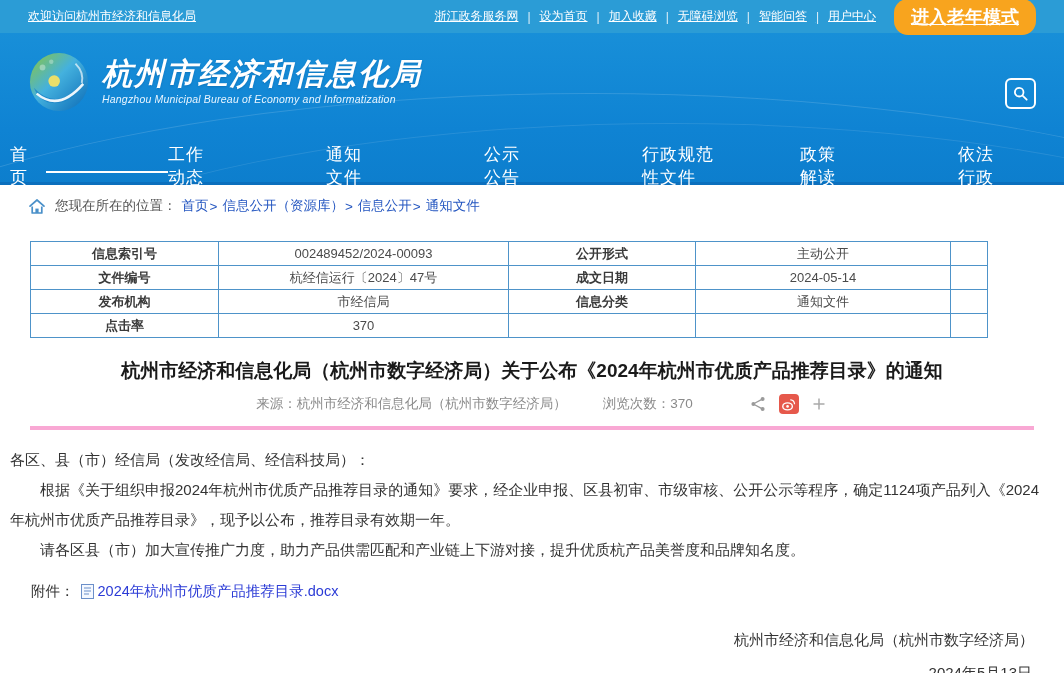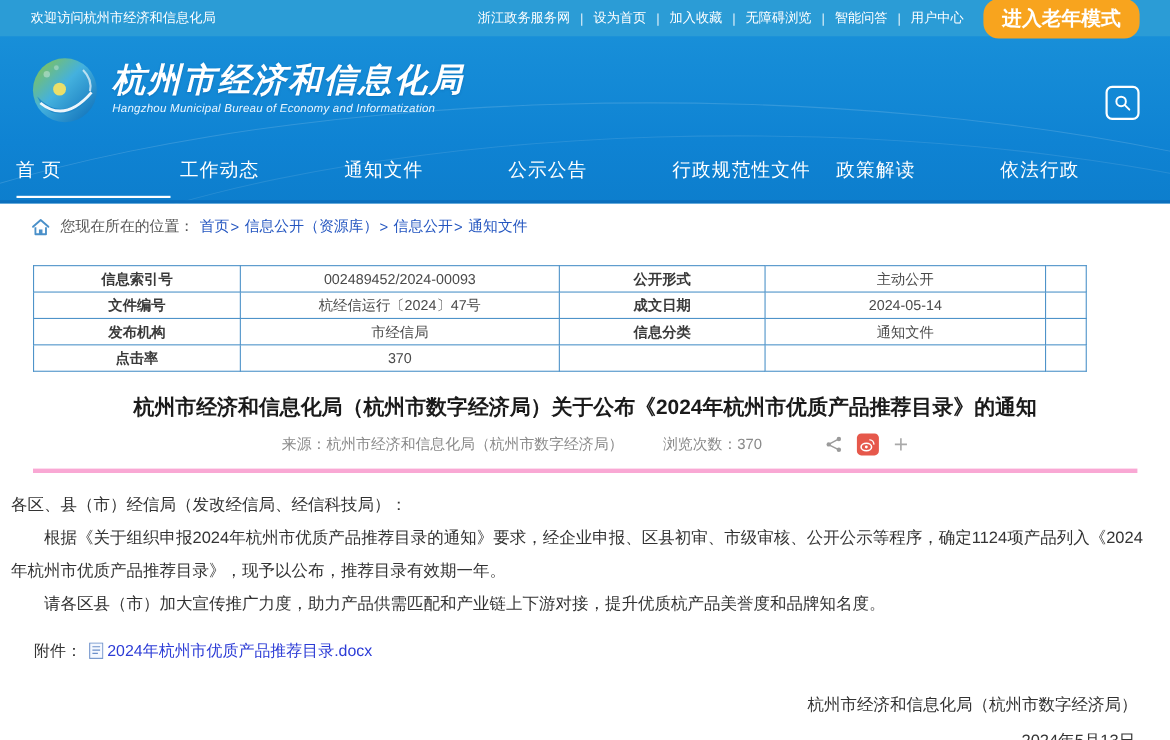--- a/index.html
+++ b/index.html
@@ -9,42 +9,42 @@
     -webkit-font-smoothing:antialiased;
   }
   
   .bluezone{position:relative;overflow:hidden;background:linear-gradient(180deg,#1b93da 0%,#0f83d3 70%,#0d7ecd 100%);}
   .wave{position:absolute;border:1px solid rgba(255,255,255,.14);border-radius:50%;pointer-events:none;}
   .wave1{width:1700px;height:520px;left:-260px;bottom:-430px;}
   .wave2{width:1500px;height:460px;left:-80px;bottom:-400px;border-color:rgba(255,255,255,.10);}
   .topbar{
     height:33px;background:#2b9cd6;display:flex;align-items:center;
     justify-content:space-between;padding:0 28px;box-sizing:border-box;
-    color:#fff;font-size:12px;position:relative;
+    color:#fff;font-size:12px;position:relative;text-decoration:underline;
   }
   .topbar-right{display:flex;align-items:center;}
   .top-link{color:#fff;text-decoration:none;cursor:pointer;padding:0 2px;}
   .top-sep{color:rgba(255,255,255,.85);padding:0 7px;}
   .elder-btn{
     background:#f8a41e;color:#fff;border:none;border-radius:14px;
     padding:6px 17px;font-size:18px;margin-left:16px;cursor:pointer;font-weight:bold;
   }
   
   .header{height:97px;display:flex;align-items:center;padding:0 28px;box-sizing:border-box;position:relative;}
   .logo-wrap{display:flex;align-items:center;font-style:italic;}
   .logo{width:62px;height:62px;flex:0 0 auto;}
   .title-block{margin-left:12px;}
   .site-title{font-size:30px;font-weight:bold;color:#fff;letter-spacing:2px;line-height:1.05;text-shadow:0 1px 2px rgba(0,60,120,.25);}
   .site-sub{font-size:10.5px;color:#e8f5ff;margin-top:4px;letter-spacing:.2px;}
   .search{position:absolute;right:28px;top:45px;display:flex;align-items:center;}
   .search-input{width:178px;height:28px;border:none;border-radius:2px;padding:0 9px;font-size:13px;color:#333;outline:none;background:#fff;}
   .search-btn{width:31px;height:31px;margin-left:6px;border:2px solid #fff;border-radius:6px;background:transparent;display:flex;align-items:center;justify-content:center;box-sizing:border-box;cursor:pointer;}
   
   .nav{height:55px;display:flex;justify-content:space-around;align-items:flex-start;padding:13px 10px 0;box-sizing:border-box;border-bottom:3px solid #0b6fbd;position:relative;}
-  .nav-item{display:flex;flex-direction:column;color:#fff;font-size:17px;letter-spacing:1px;cursor:pointer;}
+  .nav-item{display:flex;flex-direction:row;align-items:center;color:#fff;font-size:17px;letter-spacing:1px;cursor:pointer;}
   .nav-underline{width:140px;height:2px;background:transparent;margin-top:12px;}
   .nav-item.active .nav-underline{background:#fff;}
   
   .breadcrumb{height:42px;display:flex;align-items:center;padding:0 28px;font-size:13.5px;color:#555;background:#fff;}
   .crumb-prefix{margin-left:9px;}
   .crumb-link{color:#2456c0;cursor:pointer;margin-left:5px;}
   .crumb-sep{color:#2456c0;margin-left:1px;}
   
   .info-table{border-collapse:collapse;table-layout:fixed;margin:14px 0 0 30px;width:957px;}
   .info-table td{border:1px solid #4e93c9;height:23px;text-align:center;font-size:13px;color:#4a4a4a;padding:0 4px;white-space:nowrap;overflow:hidden;}

